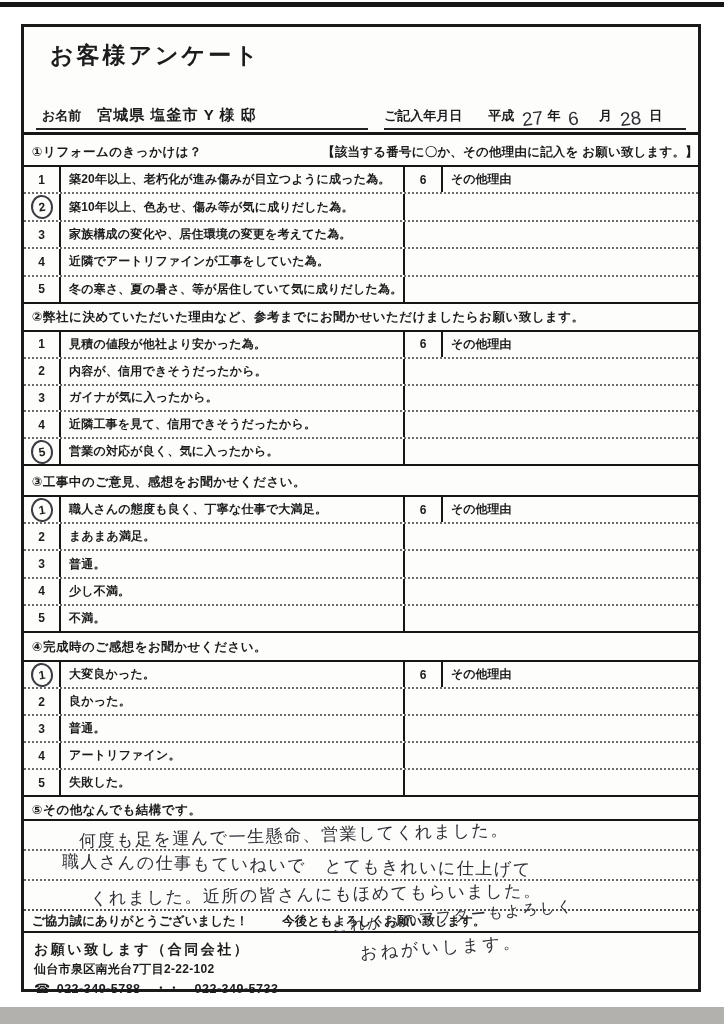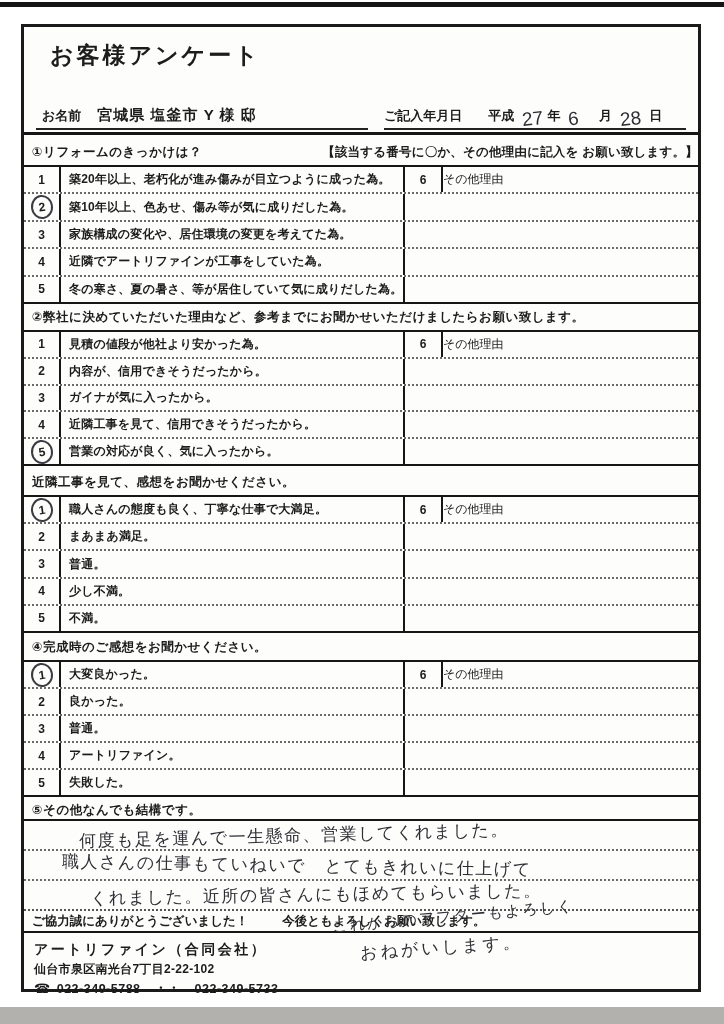--- a/index.html
+++ b/index.html
@@ -40,21 +40,21 @@
 
   
   .opt-table{border-top:2.5px solid #161616;border-bottom:2.5px solid #161616;box-sizing:border-box;}
   .opt-row{display:flex;box-sizing:border-box;border-bottom:2px dotted #6a6a6a;align-items:stretch;}
   .opt-row.last{border-bottom:none;}
   .num-cell{width:37px;border-right:2px solid #161616;display:flex;align-items:center;justify-content:center;font-size:12px;font-weight:bold;box-sizing:border-box;}
   .circled{border:2px solid #3c3c42;border-radius:50%;width:22px;height:24px;display:flex;align-items:center;justify-content:center;transform:rotate(-8deg);box-sizing:border-box;}
   .txt-cell{width:344px;border-right:2px solid #161616;display:flex;align-items:center;padding-left:8px;font-size:12px;font-weight:bold;letter-spacing:.2px;box-sizing:border-box;white-space:nowrap;overflow:hidden;}
   .onum-cell{width:38px;display:flex;align-items:center;justify-content:center;font-size:12px;font-weight:bold;box-sizing:border-box;}
   .onum-cell.first{border-right:2px solid #161616;}
-  .otxt-cell{flex:1;display:flex;align-items:center;font-size:12px;font-weight:normal;box-sizing:border-box;}
+  .otxt-cell{flex:1;display:flex;align-items:center;padding-left:8px;font-size:12px;font-weight:bold;box-sizing:border-box;}
 
   
   .comment-box{border-top:2.5px solid #161616;height:93px;position:relative;box-sizing:border-box;}
   .comment-line{height:30px;border-bottom:2px dotted #6a6a6a;box-sizing:border-box;}
   .comment-line.l3{border-bottom:2px dotted #555;}
   .hw-comment{position:absolute;font-size:17px;letter-spacing:1.5px;white-space:nowrap;}
   .hw-c1{left:55px;top:3px;transform:rotate(-1.5deg);}
   .hw-c2{left:38px;top:33px;transform:rotate(1deg);}
   .hw-c3{left:66px;top:62px;transform:rotate(-1deg);}
 
@@ -188,21 +188,21 @@
         <div class="opt-row last" style="flex: 1 1 0%;">
           <div class="num-cell">
             <div class="circled">5</div>
           </div>
           <div class="txt-cell">営業の対応が良く、気に入ったから。</div>
           <div class="onum-cell"></div>
           <div class="otxt-cell"></div>
         </div>
       </div>
       <div class="sec-head" style="margin-top: 6px; height: 20px;">
-        <div class="sec-title">近隣工事を見て、感想をお聞かせください。</div>
+        <div class="sec-title">③工事中のご意見、感想をお聞かせください。</div>
       </div>
       <div class="opt-table" style="height: 138px; margin-top: 3px; display: flex; flex-direction: column;">
         <div class="opt-row" style="flex: 1 1 0%;">
           <div class="num-cell">
             <div class="circled">1</div>
           </div>
           <div class="txt-cell">職人さんの態度も良く、丁寧な仕事で大満足。</div>
           <div class="onum-cell first">6</div>
           <div class="otxt-cell">その他理由</div>
         </div>
@@ -299,21 +299,21 @@
     <div class="hw hw-comment hw-c3">くれました。近所の皆さんにもほめてもらいました。</div>
   </div>
 
   <div class="footer-area">
     <div class="thanks-row">
       <span class="thanks-text">ご協力誠にありがとうございました！</span>
       <span class="regards-text">今後ともよろしくお願い致します。</span>
     </div>
     <div class="footer-line"></div>
     <div class="company-block">
-      <div class="company-name">アートリファイン（合同会社）</div>
+      <div class="company-name">お願い致します（合同会社）</div>
       <div class="company-address">仙台市泉区南光台7丁目2-22-102</div>
       <div class="company-phone">
         <span class="phone-icon">☎</span>
         <span>022-349-5788</span>
         <span class="phone-sep">・・</span>
         <span>022-349-5733</span>
       </div>
     </div>
     <div class="hw hw-note hw-n1">これからのアフターもよろしく</div>
     <div class="hw hw-note hw-n2">おねがいします。</div>

